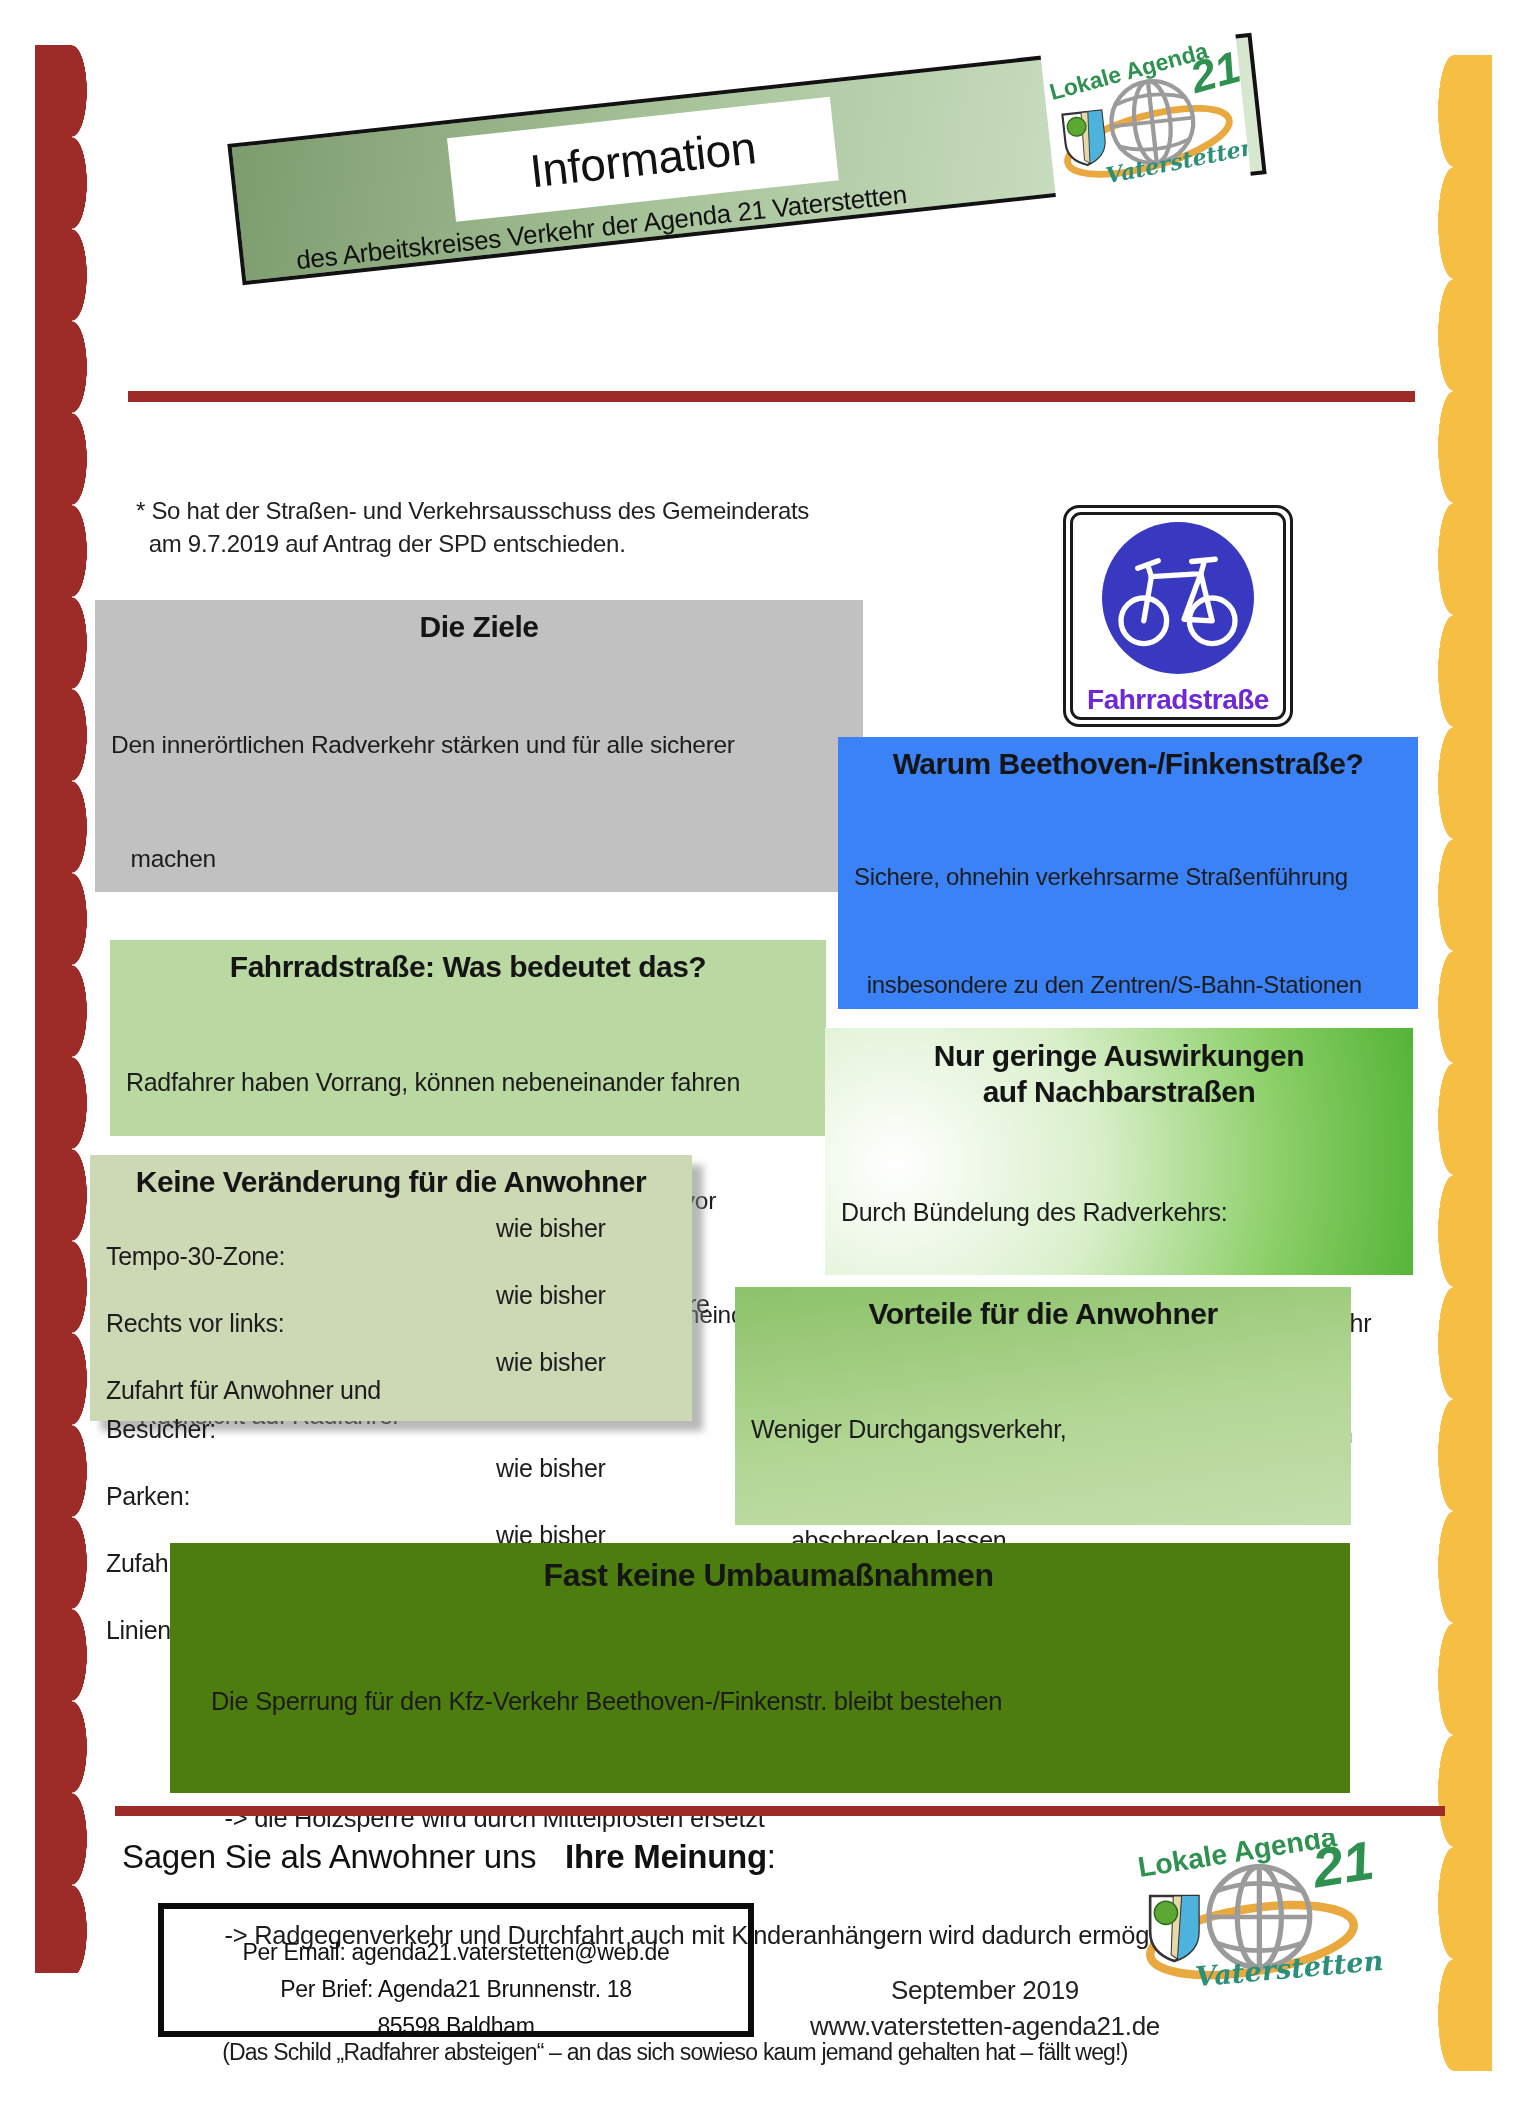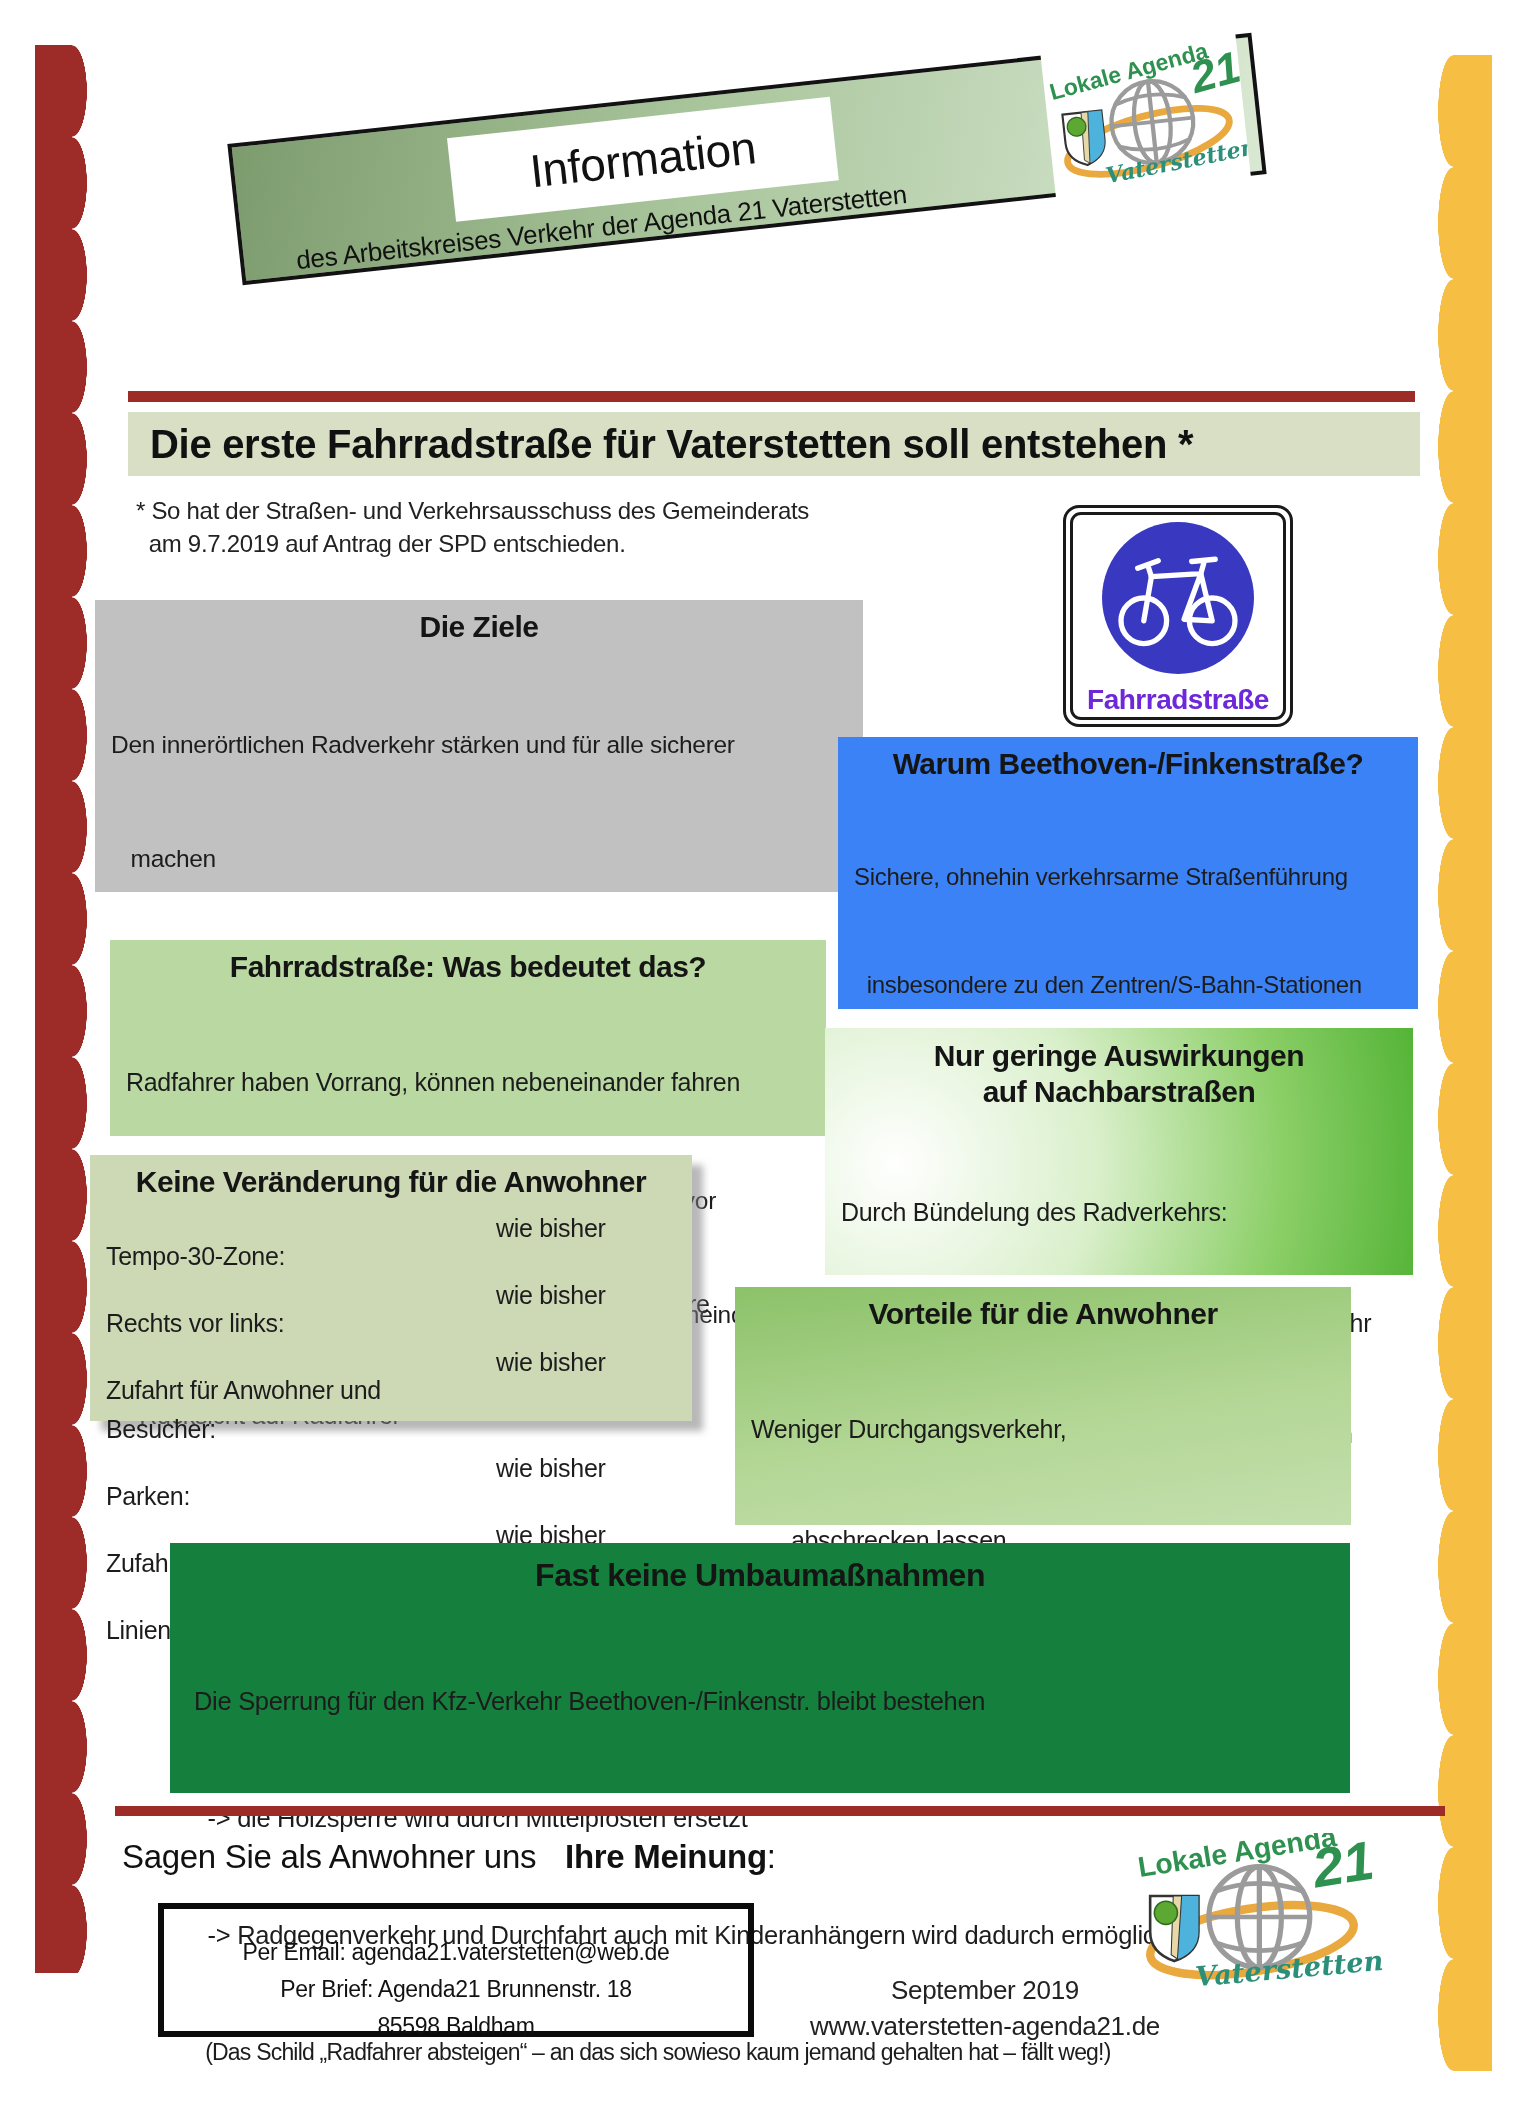--- a/index.html
+++ b/index.html
@@ -56,21 +56,21 @@
      background:radial-gradient(circle at 12% 55%, #ffffff 0%, #d9efca 38%, #8ccf68 72%, #54b437 100%);}
   .box-auswirk h2{line-height:36px;margin-bottom:10px;}
   .box-keine{left:90px;top:1155px;width:602px;height:266px;background:#cdd9b5;
      box-shadow:11px 10px 7px rgba(125,125,125,0.55);}
   .box-keine .rows{padding:4px 16px 0 16px;}
   .box-keine .row{display:flex;font-size:25px;line-height:39px;}
   .box-keine .row .lbl{flex:1;margin-top:28px;}
   .box-keine .row .val{width:180px;}
   .box-vorteile{left:735px;top:1287px;width:616px;height:238px;
      background:linear-gradient(172deg,#8cc269 0%,#b3d695 55%,#c4dfae 100%);}
-  .box-umbau{left:170px;top:1543px;width:1180px;height:250px;background:#15803d;}
+  .box-umbau{left:170px;top:1543px;width:1180px;height:250px;background:#4d7c0f;padding-left:17px;}
   .box-umbau h2{font-size:32px;margin:14px 0 10px 0;}
   .box-umbau .body{padding:0 24px;font-size:25.5px;line-height:39px;}
   .box-umbau .body .condensed{font-size:23px;letter-spacing:-0.8px;}
 
   
   .feedback{position:absolute;left:122px;top:1838px;font-size:33px;color:#111;}
   .feedback b{font-weight:bold;margin-left:20px;}
   .contact-box{position:absolute;left:158px;top:1903px;width:596px;height:134px;border:6px solid #0b0b0b;
      box-sizing:border-box;text-align:center;font-size:23px;line-height:37px;padding-top:25px;color:#111;}
   .date-block{position:absolute;left:790px;top:1972px;width:390px;text-align:center;font-size:26px;line-height:36px;color:#222;}
@@ -109,21 +109,20 @@
         </g>
         <text x="8" y="42" font-size="27" font-weight="bold" fill="#2e9150" transform="rotate(-9 8 42)">Lokale Agenda</text>
         <text x="176" y="52" font-size="52" font-weight="bold" font-style="italic" fill="#2e9150" transform="rotate(-9 176 52)">21</text>
         <text x="62" y="146" font-size="26" font-style="italic" font-weight="bold" fill="#2c8f7a" font-family="DejaVu Serif, serif" transform="rotate(-5 62 146)">Vaterstetten</text>
       </svg>
     </div>
   </div>
 
   <div class="rule top"></div>
 
-  <div class="title-bar">Die erste Fahrradstraße für Vaterstetten soll entstehen *</div>
   <div class="footnote"><span>* So hat der Straßen- und Verkehrsausschuss des Gemeinderats</span>
 <span>  am 9.7.2019 auf Antrag der SPD entschieden.</span></div>
 
   <div class="sign">
     <div class="sign-inner"></div>
     <div class="sign-circle">
       <svg viewBox="0 0 200 160" width="152" height="122" style="margin-top:15px">
         <g stroke="#ffffff" stroke-width="7" fill="none" stroke-linecap="round" stroke-linejoin="round">
           <circle cx="55" cy="110" r="30"></circle>
           <circle cx="145" cy="110" r="30"></circle>

